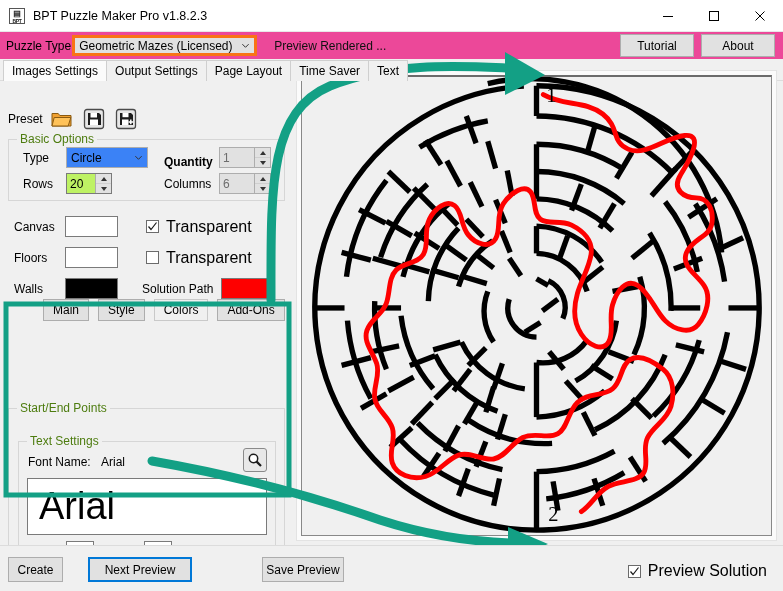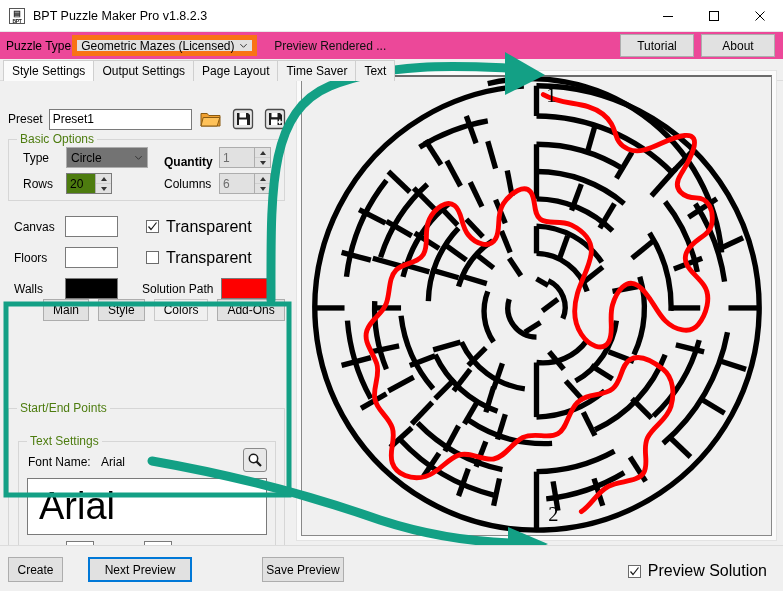--- a/index.html
+++ b/index.html
@@ -46,21 +46,21 @@
   }
   .wbtn svg{display:block;}
 
   
   #ptype-row{
     height:27px;display:flex;align-items:center;padding-left:6px;gap:1px;
     background:#ec4899;
   }
   #ptype-label{font-size:12px;}
   #ptype-combo{
-    width:185px;height:21px;background:#e1e1e1;border:5px solid #f97316;
+    width:185px;height:21px;background:#e1e1e1;border:3px solid #f97316;
     display:flex;align-items:center;padding:0 4px;font-size:12px;color:#000;
     position:relative;
   }
   #ptype-combo .cb-txt{flex:1;overflow:hidden;white-space:nowrap;}
   .chev{width:9px;height:9px;flex:none;}
   #preview-status{margin-left:16px;font-size:12px;color:#111;}
   #topright-btns{position:absolute;right:8px;display:flex;gap:7px;}
   .topbtn{
     width:74px;height:23px;background:#e1e1e1;border:1px solid #adadad;
     display:flex;align-items:center;justify-content:center;font-size:12px;
@@ -102,29 +102,29 @@
   .groupbox{position:absolute;border:1px solid #d6d6d6;}
   .gblabel{
     position:absolute;top:-8px;left:8px;background:#f0f0f0;padding:0 3px;
     font-size:12px;color:#4d7c0f;
   }
 
   #basic-options{left:8px;top:36px;width:277px;height:62px;}
 
   .fldlabel{position:absolute;font-size:12px;}
   .combo{
-    position:absolute;height:21px;background:#737373;border:1px solid #adadad;
+    position:absolute;height:21px;background:#3b82f6;border:1px solid #adadad;
     display:flex;align-items:center;padding:0 4px;font-size:12px;
   }
   .combo .cb-txt{flex:1;}
   .spinbox{
     position:absolute;height:21px;background:#e1e1e1;border:1px solid #adadad;
     display:flex;align-items:stretch;font-size:12px;
   }
-  .spinbox.wfld{background:#4d7c0f;border:1px solid #7a7a7a;}
+  .spinbox.wfld{background:#bef264;border:1px solid #7a7a7a;}
   .spinbox .sv{flex:1;display:flex;align-items:center;padding-left:3px;}
   .spinbox.dis .sv{color:#6d6d6d;}
   .spin-arrows{
     width:16px;border-left:1px solid #adadad;background:#e1e1e1;
     display:flex;flex-direction:column;
   }
   .spin-arrows > div{flex:1;display:flex;align-items:center;justify-content:center;}
   .spin-arrows > div:first-child{border-bottom:1px solid #cfcfcf;}
   .tri-up,.tri-dn{width:0;height:0;border-left:3.5px solid transparent;border-right:3.5px solid transparent;}
   .tri-up{border-bottom:4px solid #333;}
@@ -236,32 +236,31 @@
       </svg>
   </div>
   <span id="preview-status">Preview Rendered ...</span>
   <div id="topright-btns">
     <div class="topbtn">Tutorial</div>
     <div class="topbtn">About</div>
   </div>
 </div>
 
 <div id="maintabs">
-  <div class="mtab sel">Style Settings</div>
+  <div class="mtab sel">Images Settings</div>
   <div class="mtab">Output Settings</div>
   <div class="mtab">Page Layout</div>
   <div class="mtab">Time Saver</div>
   <div class="mtab">Text</div>
 </div>
 
 <div id="leftpanel">
 
   <div id="preset-row">
     <span id="preset-label">Preset</span>
-    <div id="preset-input">Preset1</div>
     <div class="tbtn">
       <svg width="21" height="18" viewBox="0 0 21 18">
         <path d="M1 3.5h6.2l1.6 2H20v10.5H1z" fill="#f0a030" stroke="#8a5a10" stroke-width="1"></path>
         <path d="M3.2 7.5h16.6l-2.6 8.5H1z" fill="#ffc259" stroke="#8a5a10" stroke-width="1"></path>
       </svg>
     </div>
     <div class="tbtn">
       <svg width="22" height="22" viewBox="0 0 22 22">
         <rect x="1.5" y="1.5" width="19" height="19" rx="2.5" fill="#e6e6e6" stroke="#4a4a4a" stroke-width="1.3"></rect>
         <path d="M5 5h11l2 2v10H5z" fill="#1c1c1c"></path>

